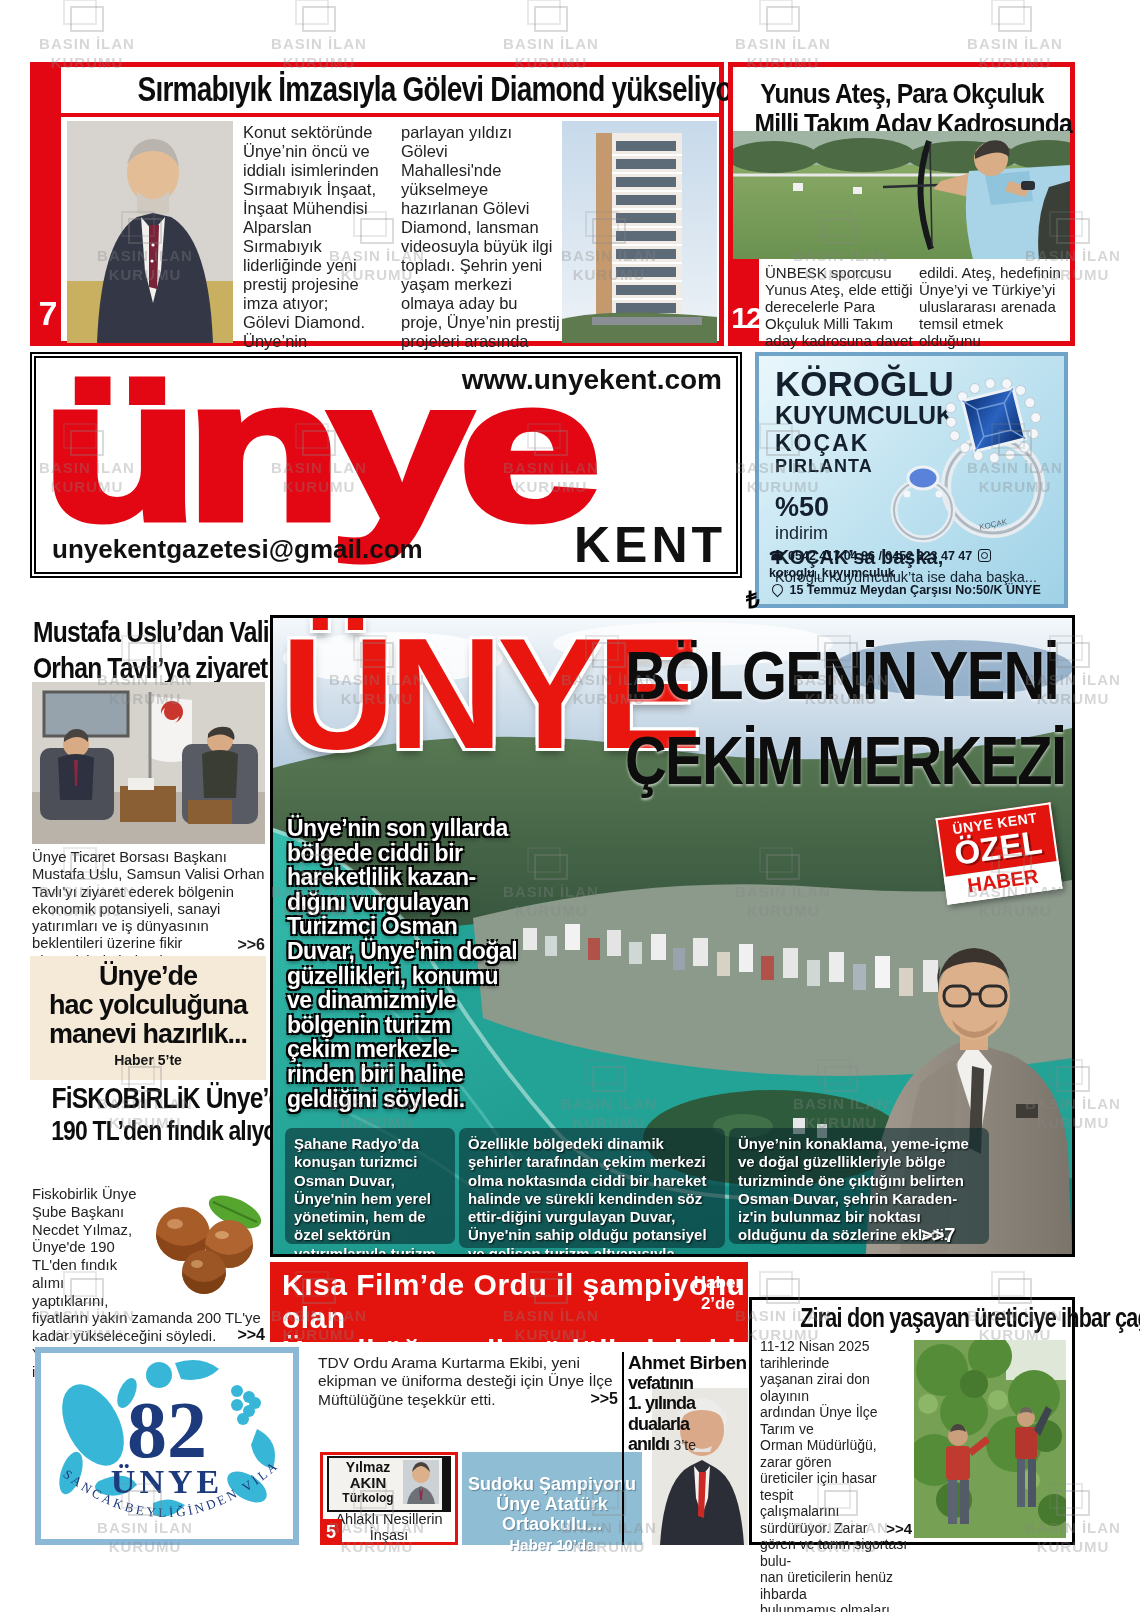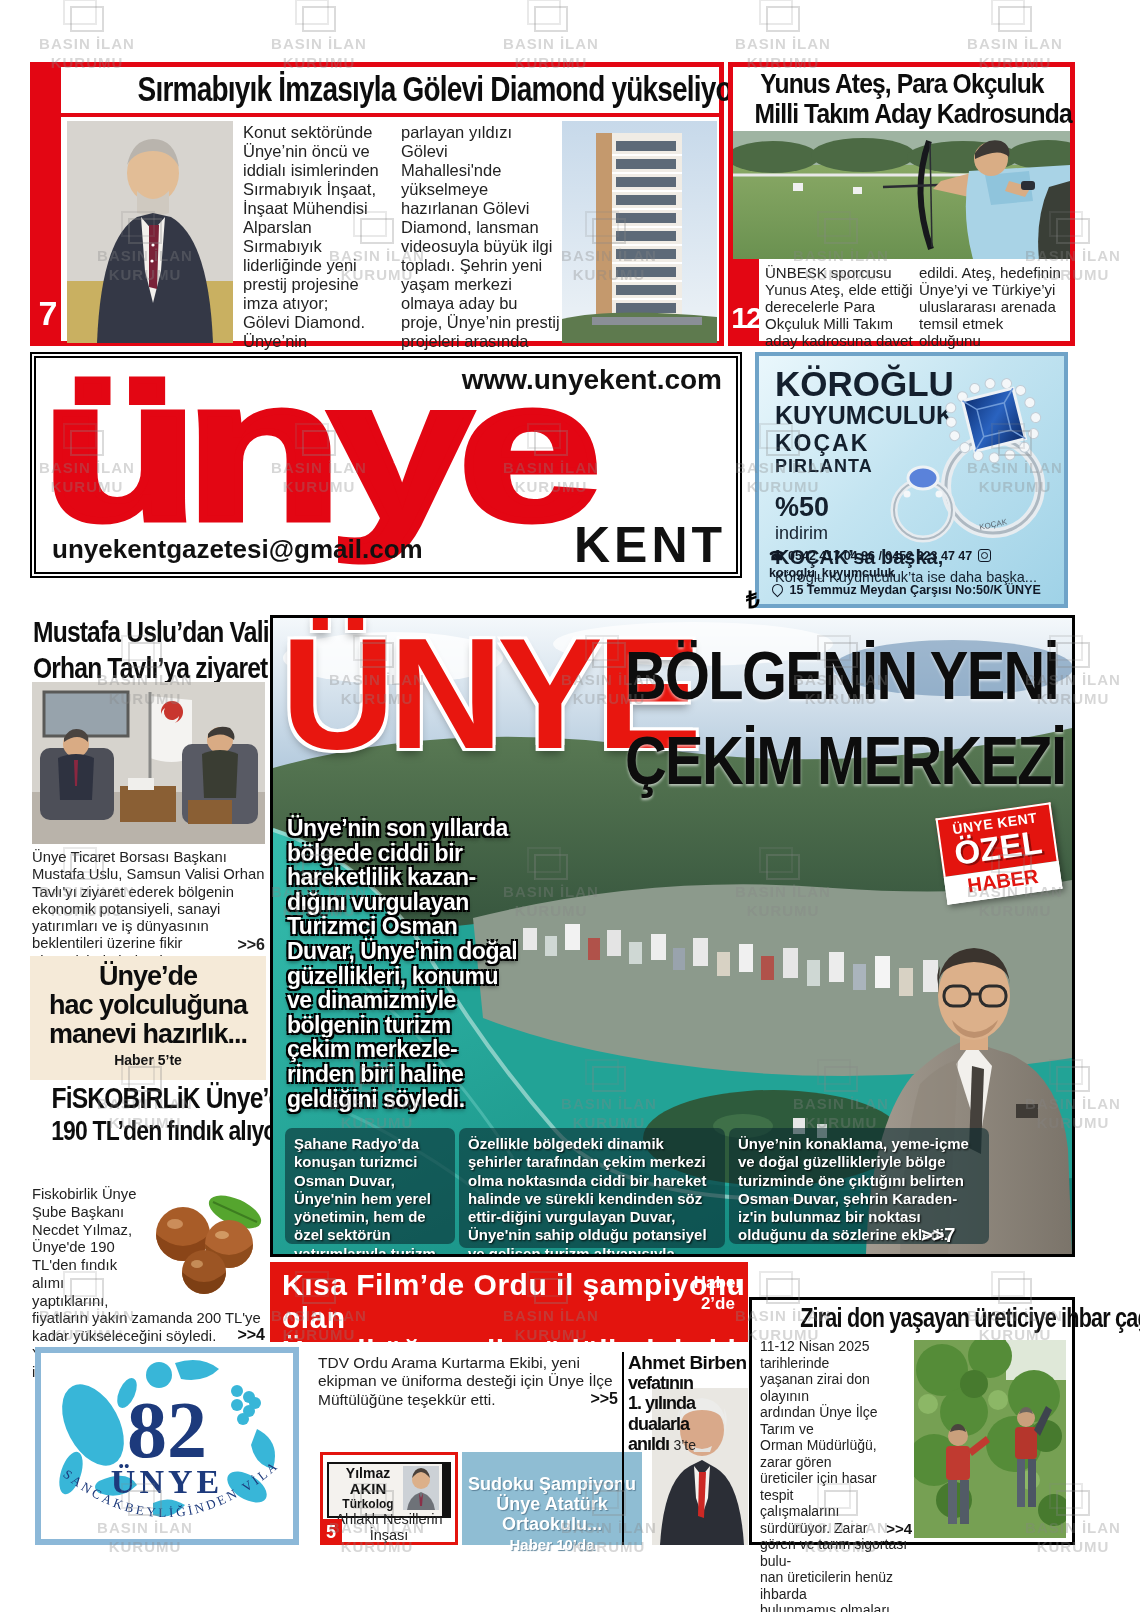--- a/index.html
+++ b/index.html
@@ -112,21 +112,21 @@
         <line x1="50" y1="142" x2="120" y2="142"></line>
           <line x1="50" y1="160" x2="120" y2="160"></line>
         <line x1="50" y1="178" x2="120" y2="178"></line>
       </g>
       <path d="M0,198 Q50,186 155,196 L155,222 L0,222 Z" fill="#5e7a4e"></path>
       <rect x="30" y="196" width="110" height="8" fill="#8a8f96"></rect>
     </svg>
   </div>
 
   <div class="abs" style="left:728px;top:62px;width:347px;height:284px;border:5px solid var(--red);background:#fff;box-sizing:border-box;">
-    <div style="text-align:center;padding-top:2px;">
+    <div style="text-align:center;padding-top:12px;">
       <span class="condc hl" style="font-size:28px;transform:scaleX(.88);line-height:30px;">Yunus Ateş, Para Okçuluk</span><br>
       <span class="condc hl" style="font-size:28px;transform:scaleX(.88);line-height:30px;">Milli Takım Aday Kadrosunda</span>
     </div>
 
     <svg class="abs" style="left:0;top:64px;" width="337" height="128" viewBox="0 0 337 128">
       <defs>
           <linearGradient id="grass" x1="0" y1="0" x2="0" y2="1">
         <stop offset="0" stop-color="#93b06c"></stop>
             <stop offset="1" stop-color="#6a9150"></stop>
           </linearGradient>
@@ -432,21 +432,21 @@
       <div class="b" style="font-size:17px;">2’de</div>
     </div>
   </div>
 
   <div class="abs" style="left:318px;top:1350px;width:300px;">
     <div class="body-txt" style="font-size:15.5px;line-height:1.18;margin-top:4px;">TDV Ordu Arama Kurtarma Ekibi, yeni ekipman ve üniforma desteği için Ünye İlçe Müftülüğüne teşekkür etti.</div>
     <div class="b" style="text-align:right;font-size:16px;margin-top:-19px;">&gt;&gt;5</div>
   </div>
 
   <div class="abs" style="left:320px;top:1452px;width:138px;height:93px;border:3px solid #e3140e;background:#fff;box-sizing:border-box;">
-    <div class="abs" style="left:4px;top:7px;right:4px;height:52px;border:2px solid #111;background:#f4f2ee;">
+    <div class="abs" style="left:4px;top:1px;right:4px;height:52px;border:2px solid #111;background:#f4f2ee;">
       <div class="abs" style="left:5px;top:2px;line-height:1.1;text-align:center;width:68px;">
         <div class="b" style="font-size:14px;">Yılmaz</div>
         <div class="b" style="font-size:15px;">AKIN</div>
         <div class="b" style="font-size:12px;">Türkolog</div>
       </div>
       <svg class="abs" style="right:10px;top:2px;" width="36" height="44" viewBox="0 0 36 44">
         <rect width="36" height="44" fill="#ccd1d6"></rect>
         <circle cx="18" cy="14" r="9" fill="#dcb08a"></circle>
         <path d="M9,12 Q11,2 18,2 Q25,2 27,12 Q22,6 18,6 Q14,6 9,12 Z" fill="#4a413a"></path>
         <path d="M4,44 Q6,30 18,26 Q30,30 32,44 Z" fill="#6e7278"></path>

